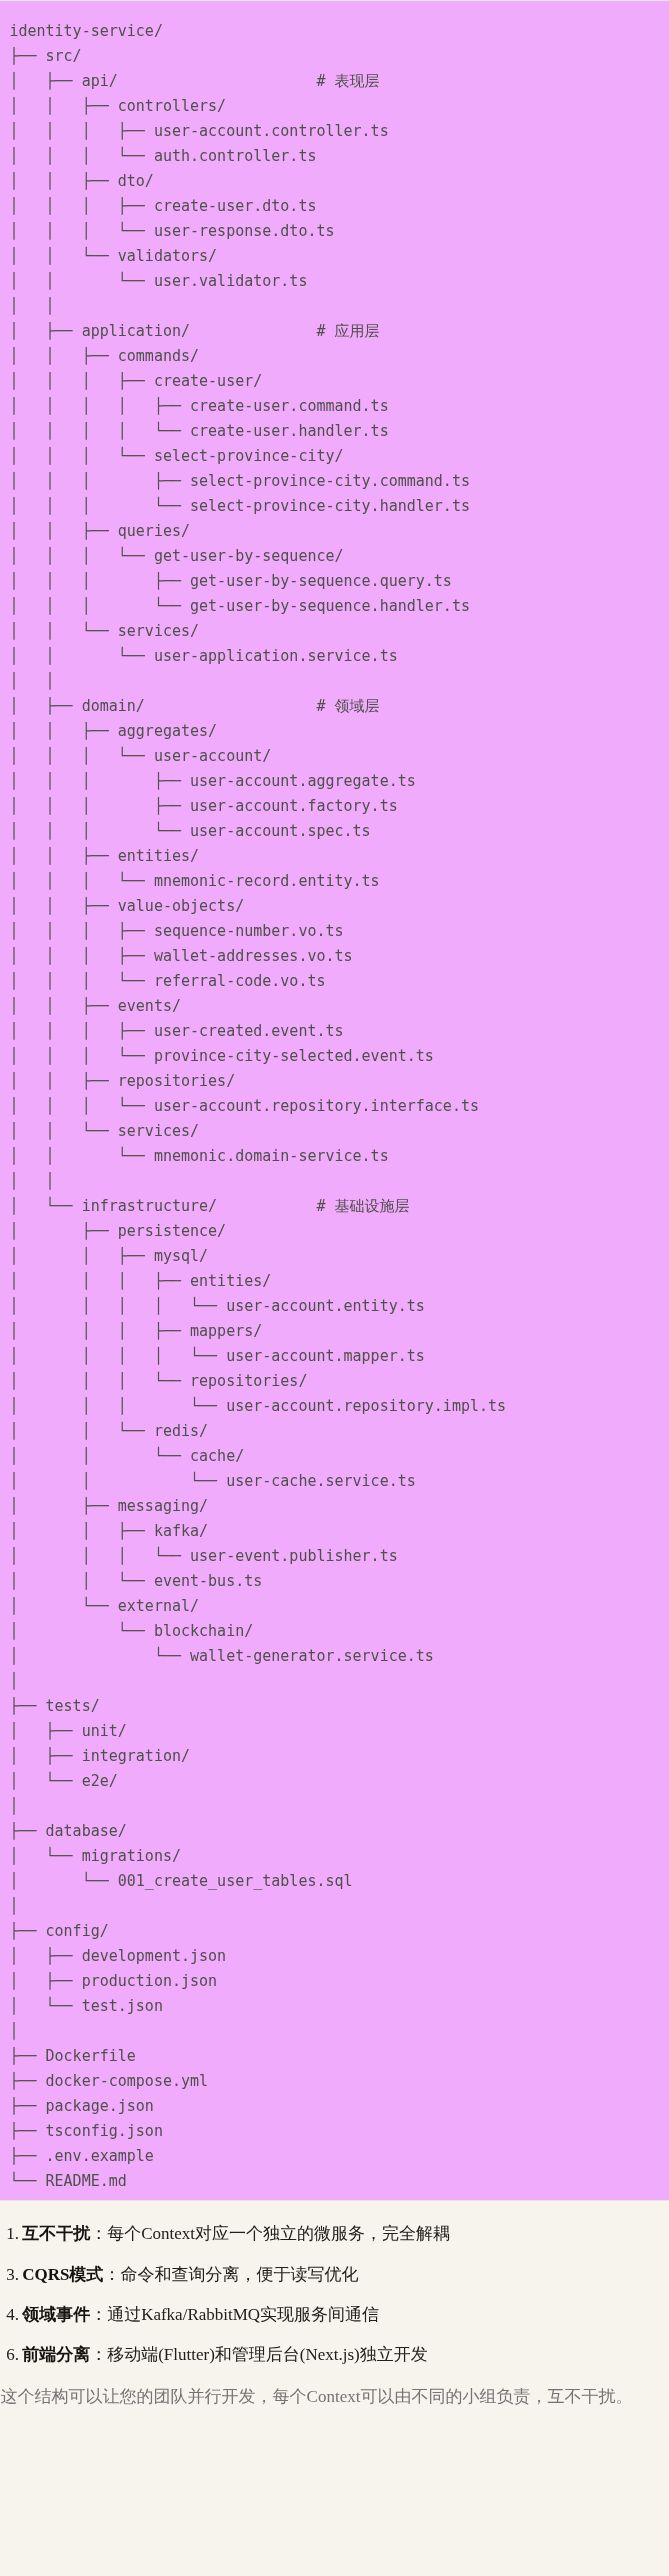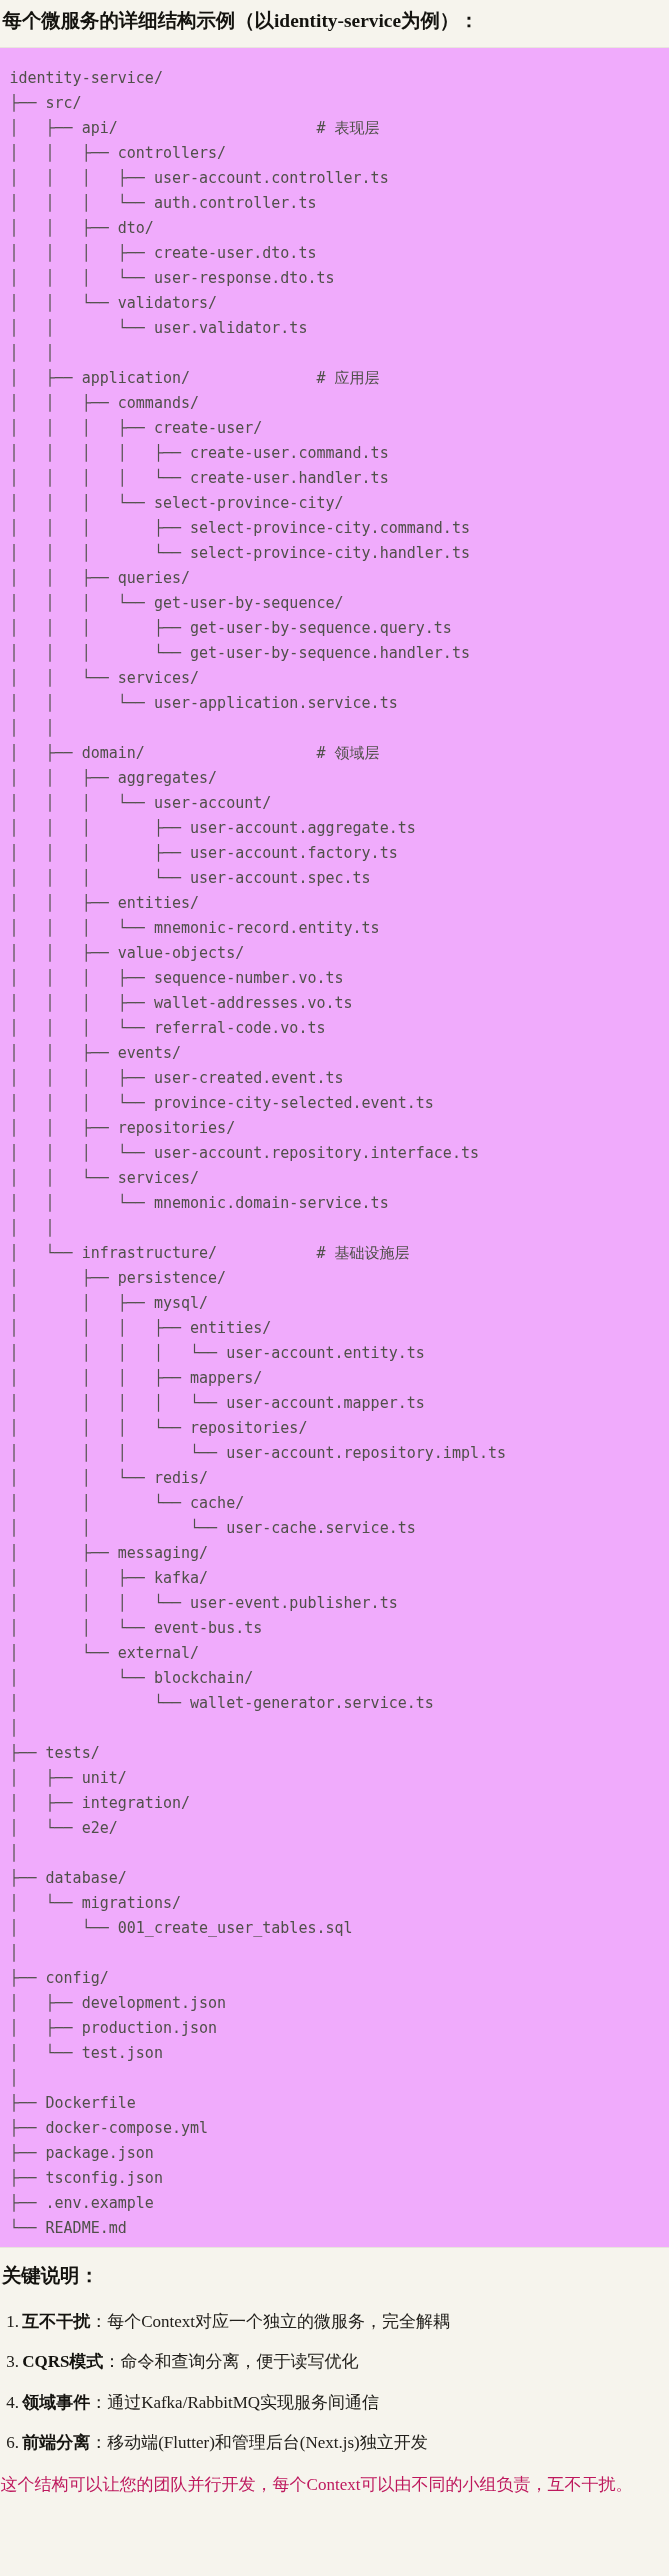--- a/index.html
+++ b/index.html
@@ -56,29 +56,28 @@
     margin-right: 3.1px;
   }
   .note-label {
     font-weight: 700;
     color: #14130f;
   }
   .closing-paragraph {
     margin: 21px 0 0 0.6px;
     font-size: 17px;
     line-height: 21px;
-    color: #be185d;
+    color: #737373;
   }
 </style>
 </head>
 <body>
 
 <div class="page">
 
-  <h3 class="page-title">每个微服务的详细结构示例（以identity-service为例）：</h3>
 
   <div class="code-block">
     <pre class="tree-pre">identity-service/
 ├── src/
 │   ├── api/                      # 表现层
 │   │   ├── controllers/
 │   │   │   ├── user-account.controller.ts
 │   │   │   └── auth.controller.ts
 │   │   ├── dto/
 │   │   │   ├── create-user.dto.ts
@@ -156,21 +155,20 @@
 │   └── test.json
 │
 ├── Dockerfile
 ├── docker-compose.yml
 ├── package.json
 ├── tsconfig.json
 ├── .env.example
 └── README.md</pre>
   </div>
 
-  <h3 class="section-heading">关键说明：</h3>
 
   <ol class="notes-list">
     <li class="note-item">
       <span class="note-num">1.</span><span class="note-label">互不干扰</span><span class="note-text">：每个Context对应一个独立的微服务，完全解耦</span>
     </li>
     <li class="note-item">
       <span class="note-num">3.</span><span class="note-label">CQRS模式</span><span class="note-text">：命令和查询分离，便于读写优化</span>
     </li>
     <li class="note-item">
       <span class="note-num">4.</span><span class="note-label">领域事件</span><span class="note-text">：通过Kafka/RabbitMQ实现服务间通信</span>

